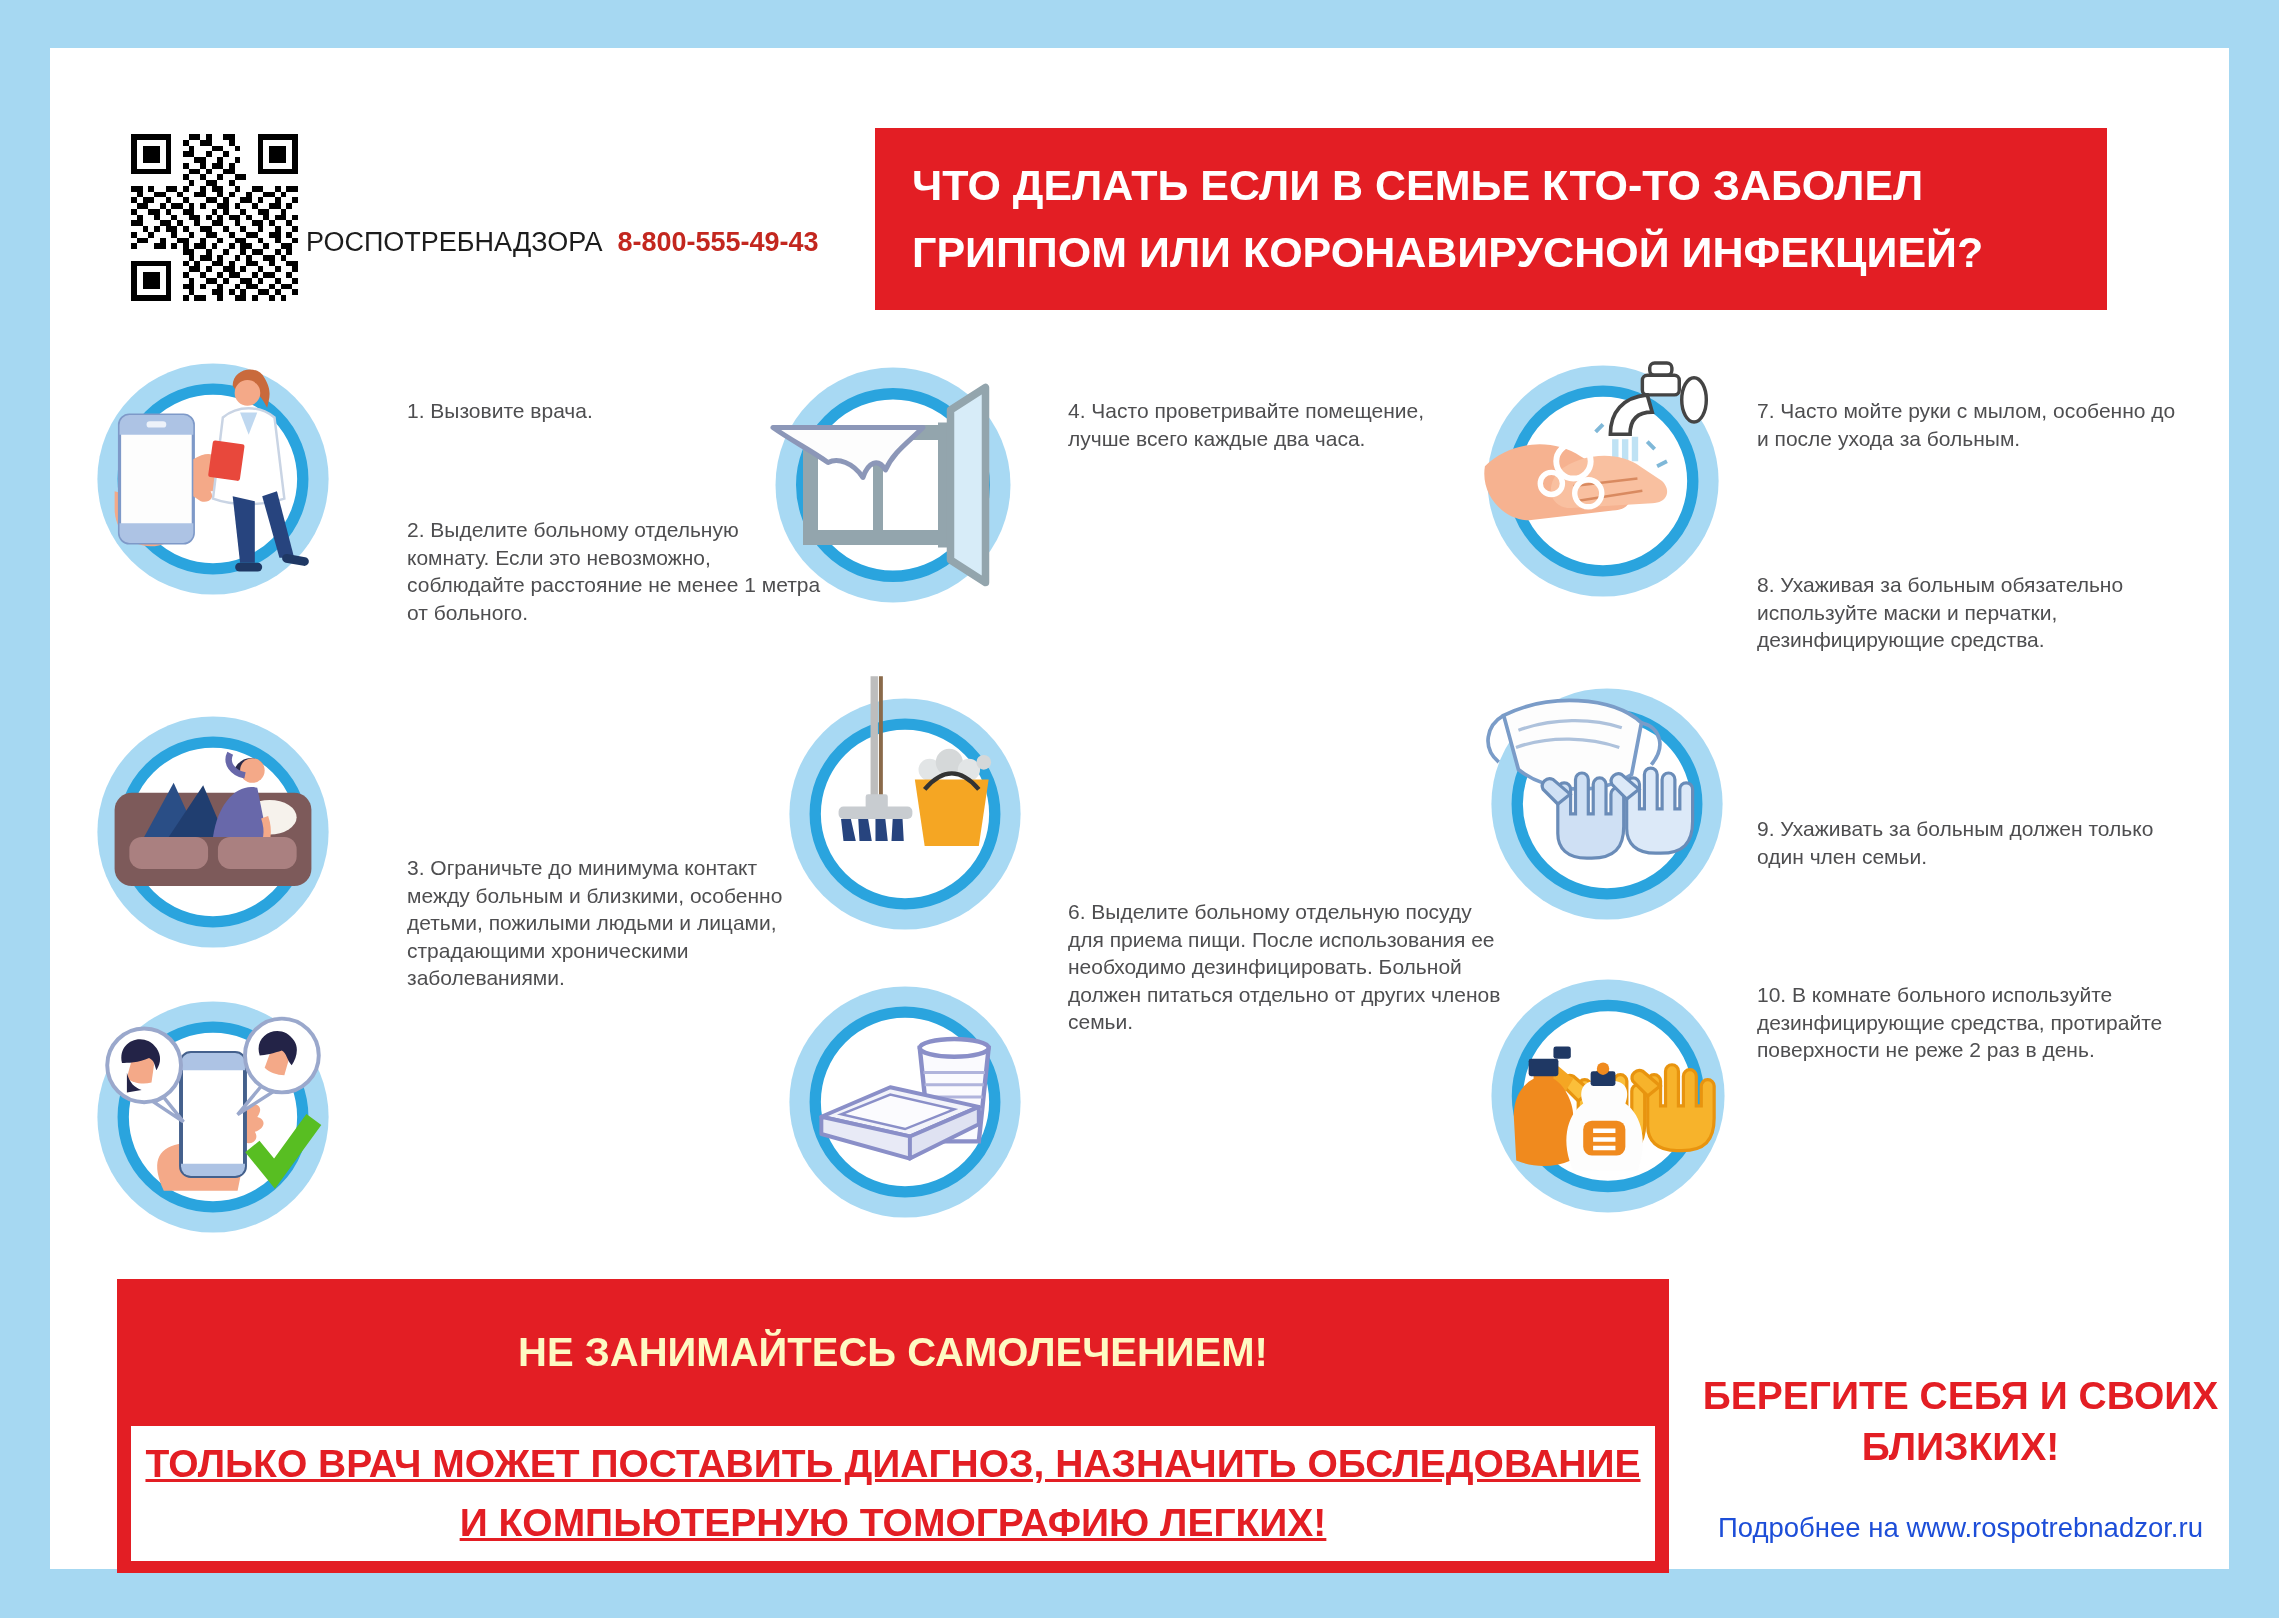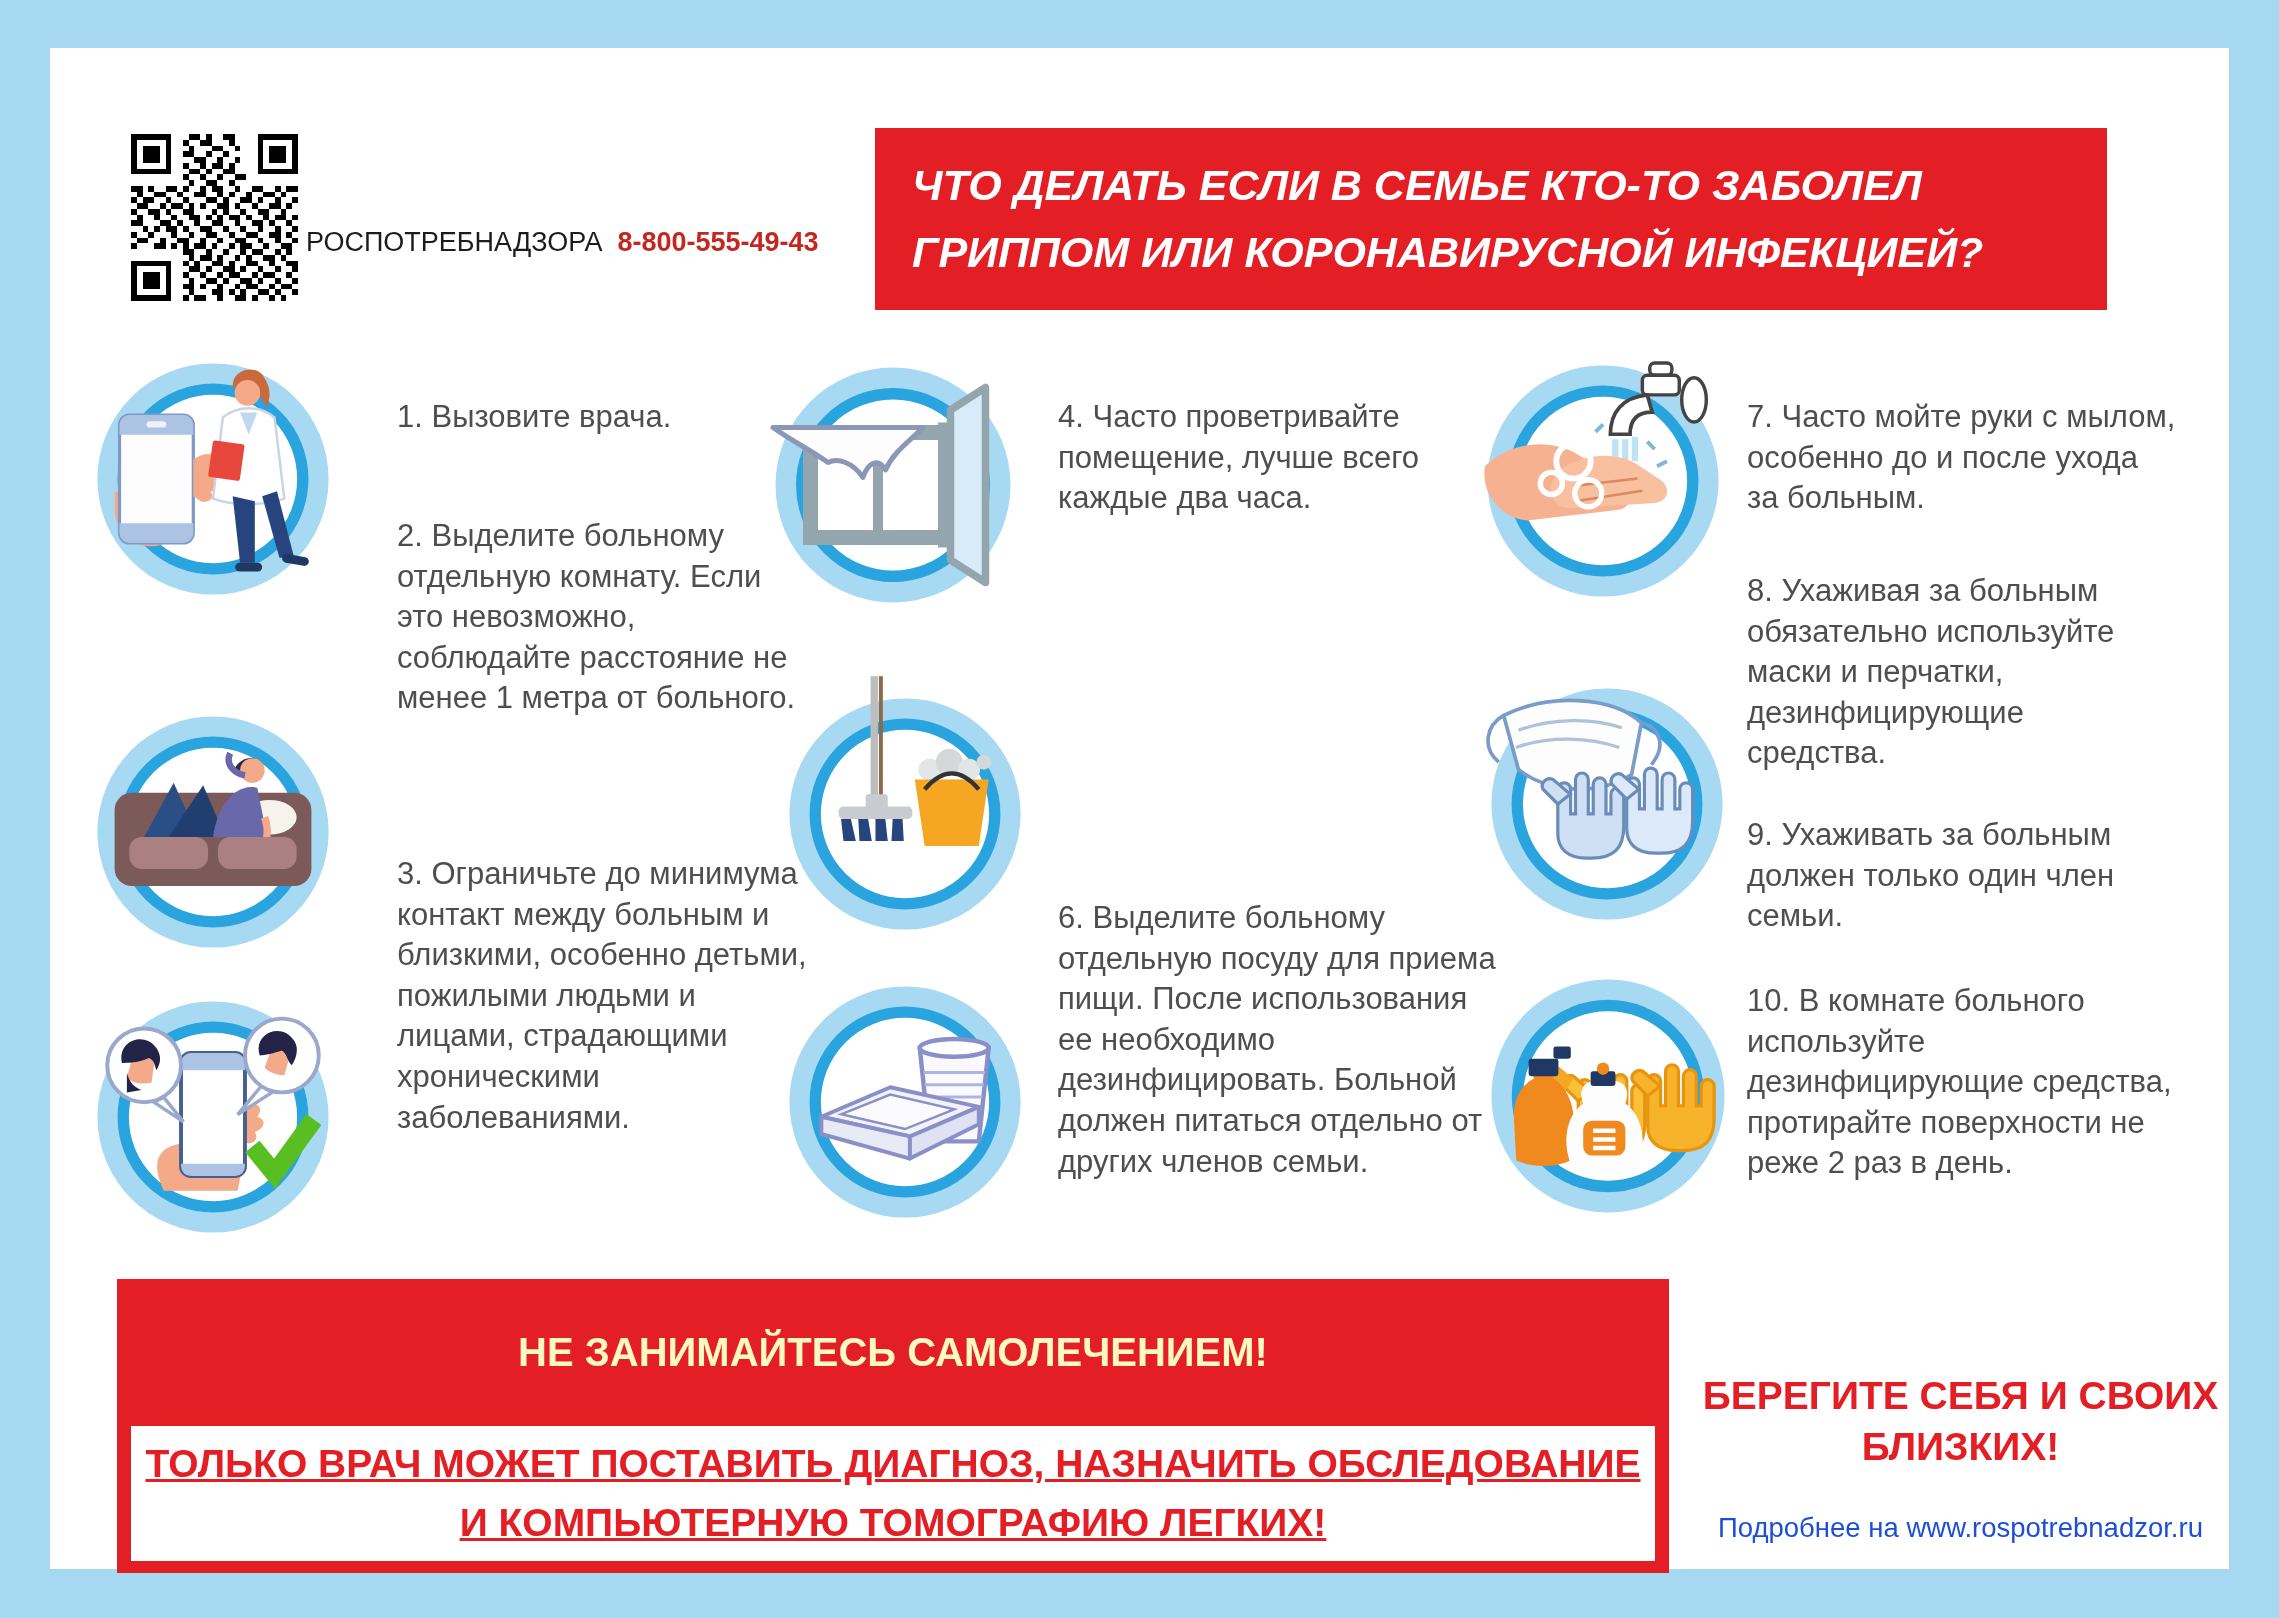--- a/index.html
+++ b/index.html
@@ -14,24 +14,24 @@
   .poster{position:relative;width:2279px;height:1619px;background:var(--border-blue);overflow:hidden;}
   .canvas{position:absolute;left:50px;top:48px;right:50px;bottom:50px;background:#fff;}
 
   
   .qr{position:absolute;left:131px;top:134px;width:167px;height:167px;}
   .brand-title{position:absolute;left:306px;top:138px;font-size:47px;font-weight:bold;color:#141414;letter-spacing:0.9px;white-space:nowrap;}
   .brand-sub{position:absolute;left:306px;top:223px;font-size:27px;line-height:1.42;color:#1c1c1c;white-space:nowrap;}
   .brand-sub .phone{color:#C3271F;font-weight:bold;}
   .headline{position:absolute;left:875px;top:128px;width:1232px;height:182px;background:var(--red);color:#fff;
             display:flex;flex-direction:column;justify-content:center;padding-left:37px;
-            font-weight:bold;font-size:43px;line-height:1.55;white-space:nowrap;font-style:italic;}
+            font-weight:bold;font-size:43px;line-height:1.55;white-space:nowrap;}
 
   
-  .step{position:absolute;color:var(--ink);font-size:31px;line-height:1.31;}
+  .step{position:absolute;color:var(--ink);font-size:21px;line-height:1.31;margin-left:10px;}
   .icon{position:absolute;}
   .icon svg{width:100%;height:100%;overflow:visible;display:block;}
 
   
   .warning-banner{position:absolute;left:117px;top:1279px;width:1552px;height:294px;background:var(--red);}
   .warning-top{height:147px;display:flex;align-items:center;justify-content:center;color:#fef9c3;font-weight:bold;font-size:40px;}
   .warning-white{position:absolute;left:13.8px;right:13.8px;top:147px;bottom:12px;background:#fff;color:var(--red);
                  display:flex;flex-direction:column;align-items:center;justify-content:center;
                  font-weight:bold;font-size:39px;line-height:1.5;text-align:center;text-decoration:underline;}
   .care{position:absolute;left:1694px;top:1370px;width:533px;text-align:center;}

